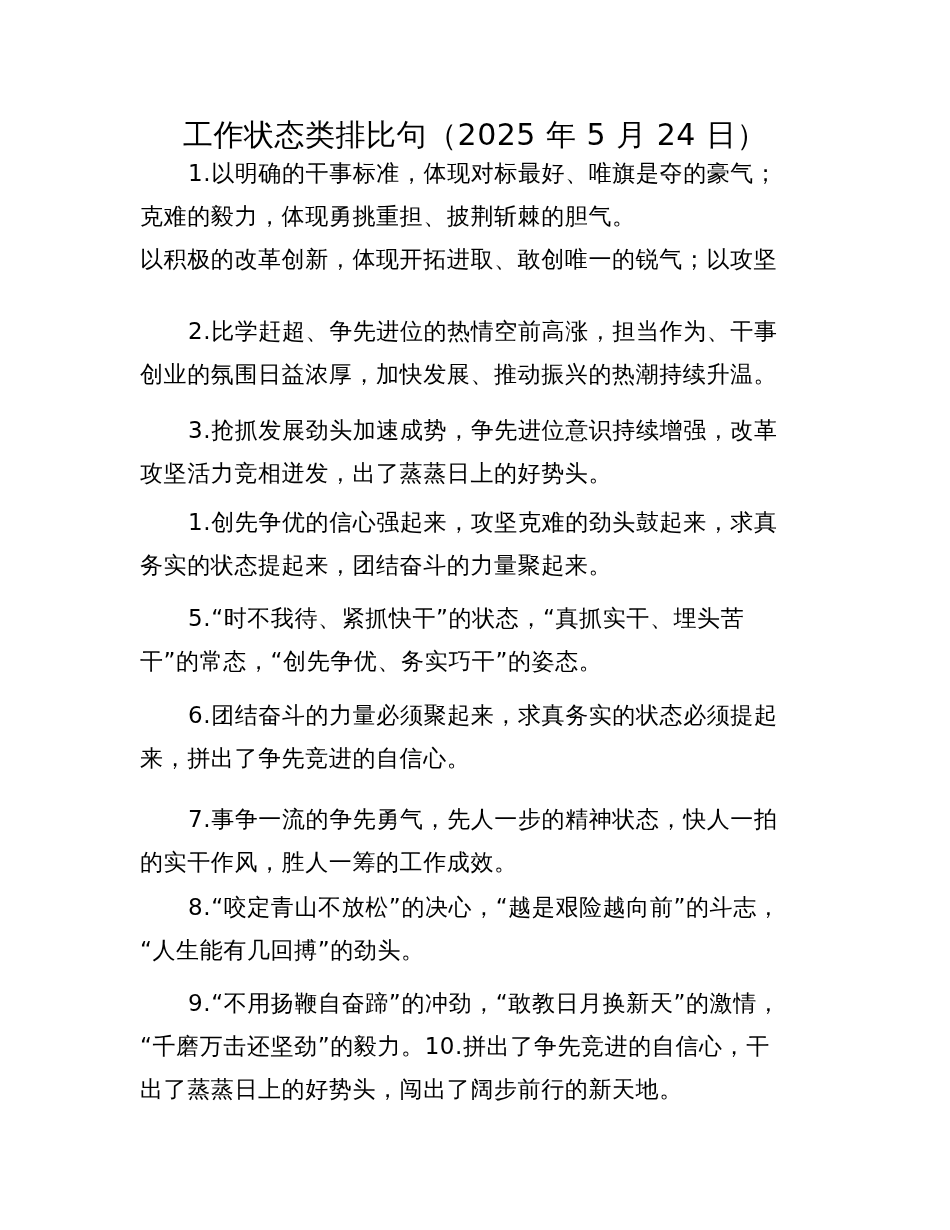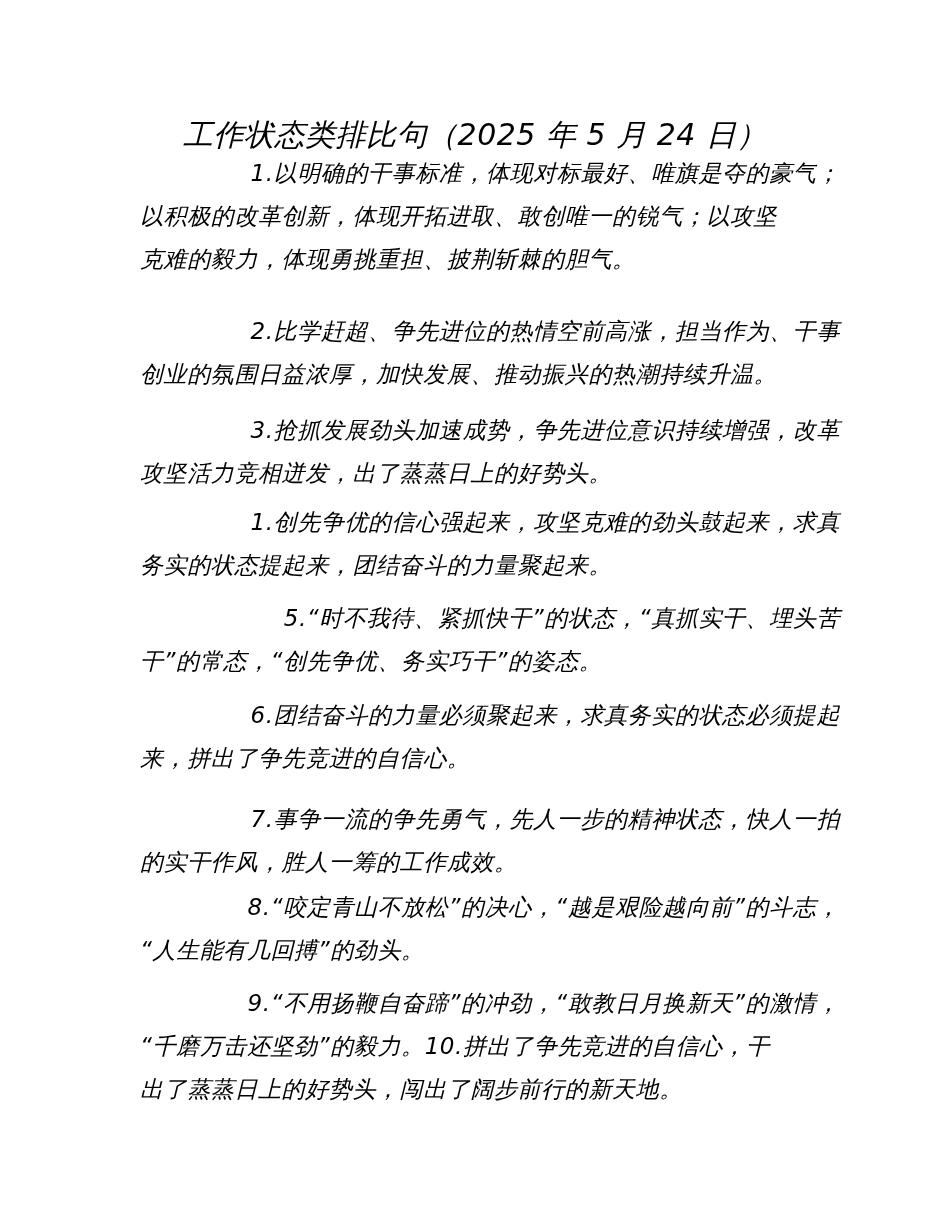--- a/index.html
+++ b/index.html
@@ -15,21 +15,20 @@
       font-family: "DejaVu Sans", sans-serif;
       color: #000000;
     }
     .page {
       position: absolute;
       left: 0;
       top: 0;
       width: 950px;
       height: 880px;
       background: #ffffff;
-      font-style: italic;
     }
     .title {
       position: absolute;
       left: 0;
       top: 113px;
       width: 950px;
       text-align: center;
       font-size: 30px;
       line-height: 44px;
       white-space: nowrap;
@@ -43,34 +42,33 @@
     .line {
       display: block;
       font-size: 23px;
       line-height: 43px;
       height: 43px;
       white-space: nowrap;
       letter-spacing: 0.6px;
     }
     .line.first {
       padding-left: 48px;
-      text-align: right;
     }
   </style>
 </head>
 <body>
 
 <div class="page">
 
   <div class="title">工作状态类排比句（2025 年 5 月 24 日）</div>
 
   <div class="para" style="top:152px;">
     <span class="line first">1.以明确的干事标准，体现对标最好、唯旗是夺的豪气；</span>
+    <span class="line">克难的毅力，体现勇挑重担、披荆斩棘的胆气。</span>
     <span class="line">以积极的改革创新，体现开拓进取、敢创唯一的锐气；以攻坚</span>
-    <span class="line">克难的毅力，体现勇挑重担、披荆斩棘的胆气。</span>
   </div>
 
   <div class="para" style="top:310px;">
     <span class="line first">2.比学赶超、争先进位的热情空前高涨，担当作为、干事</span>
     <span class="line">创业的氛围日益浓厚，加快发展、推动振兴的热潮持续升温。</span>
   </div>
 
   <div class="para" style="top:409px;">
     <span class="line first">3.抢抓发展劲头加速成势，争先进位意识持续增强，改革</span>
     <span class="line">攻坚活力竞相迸发，出了蒸蒸日上的好势头。</span>

